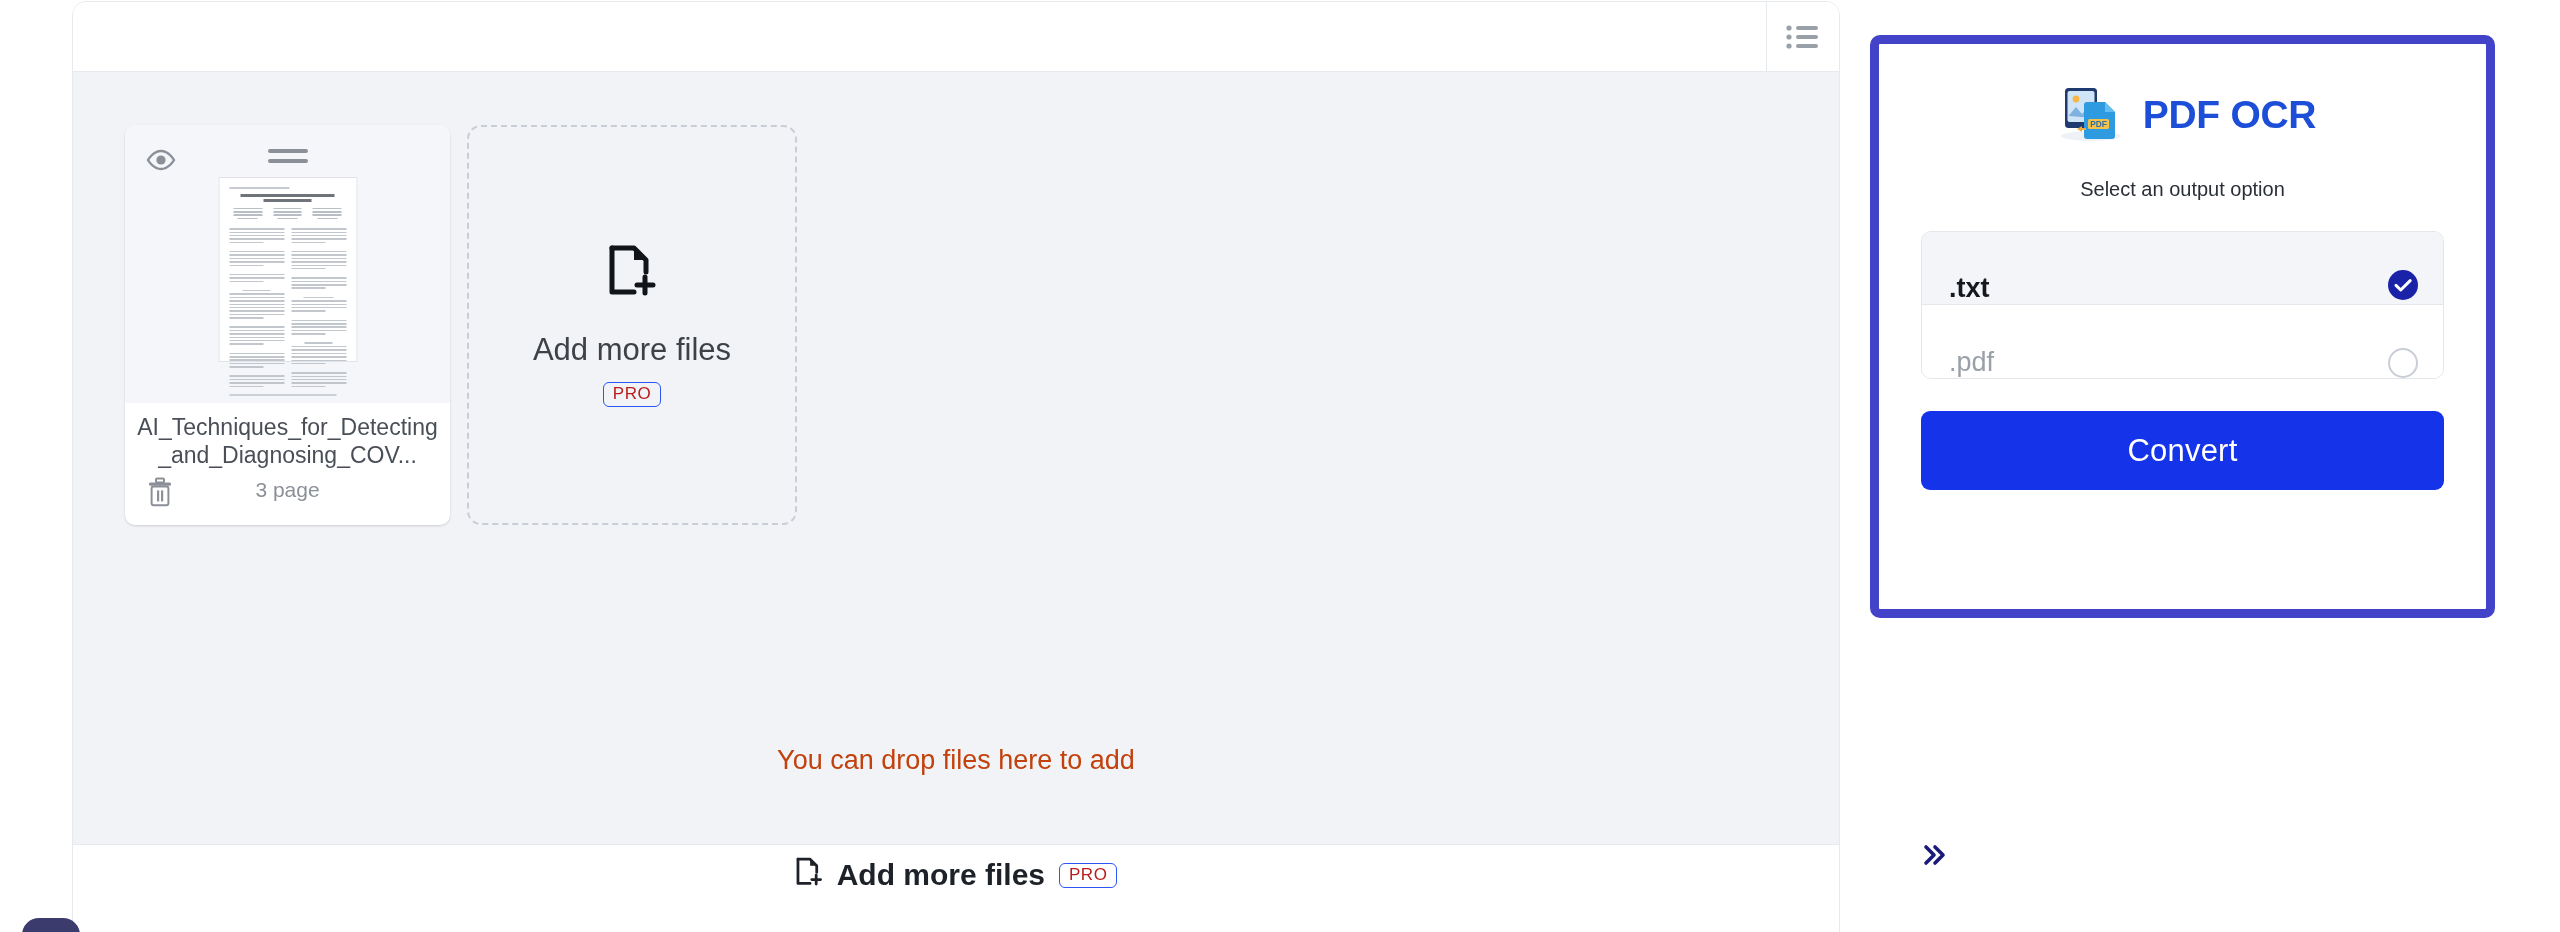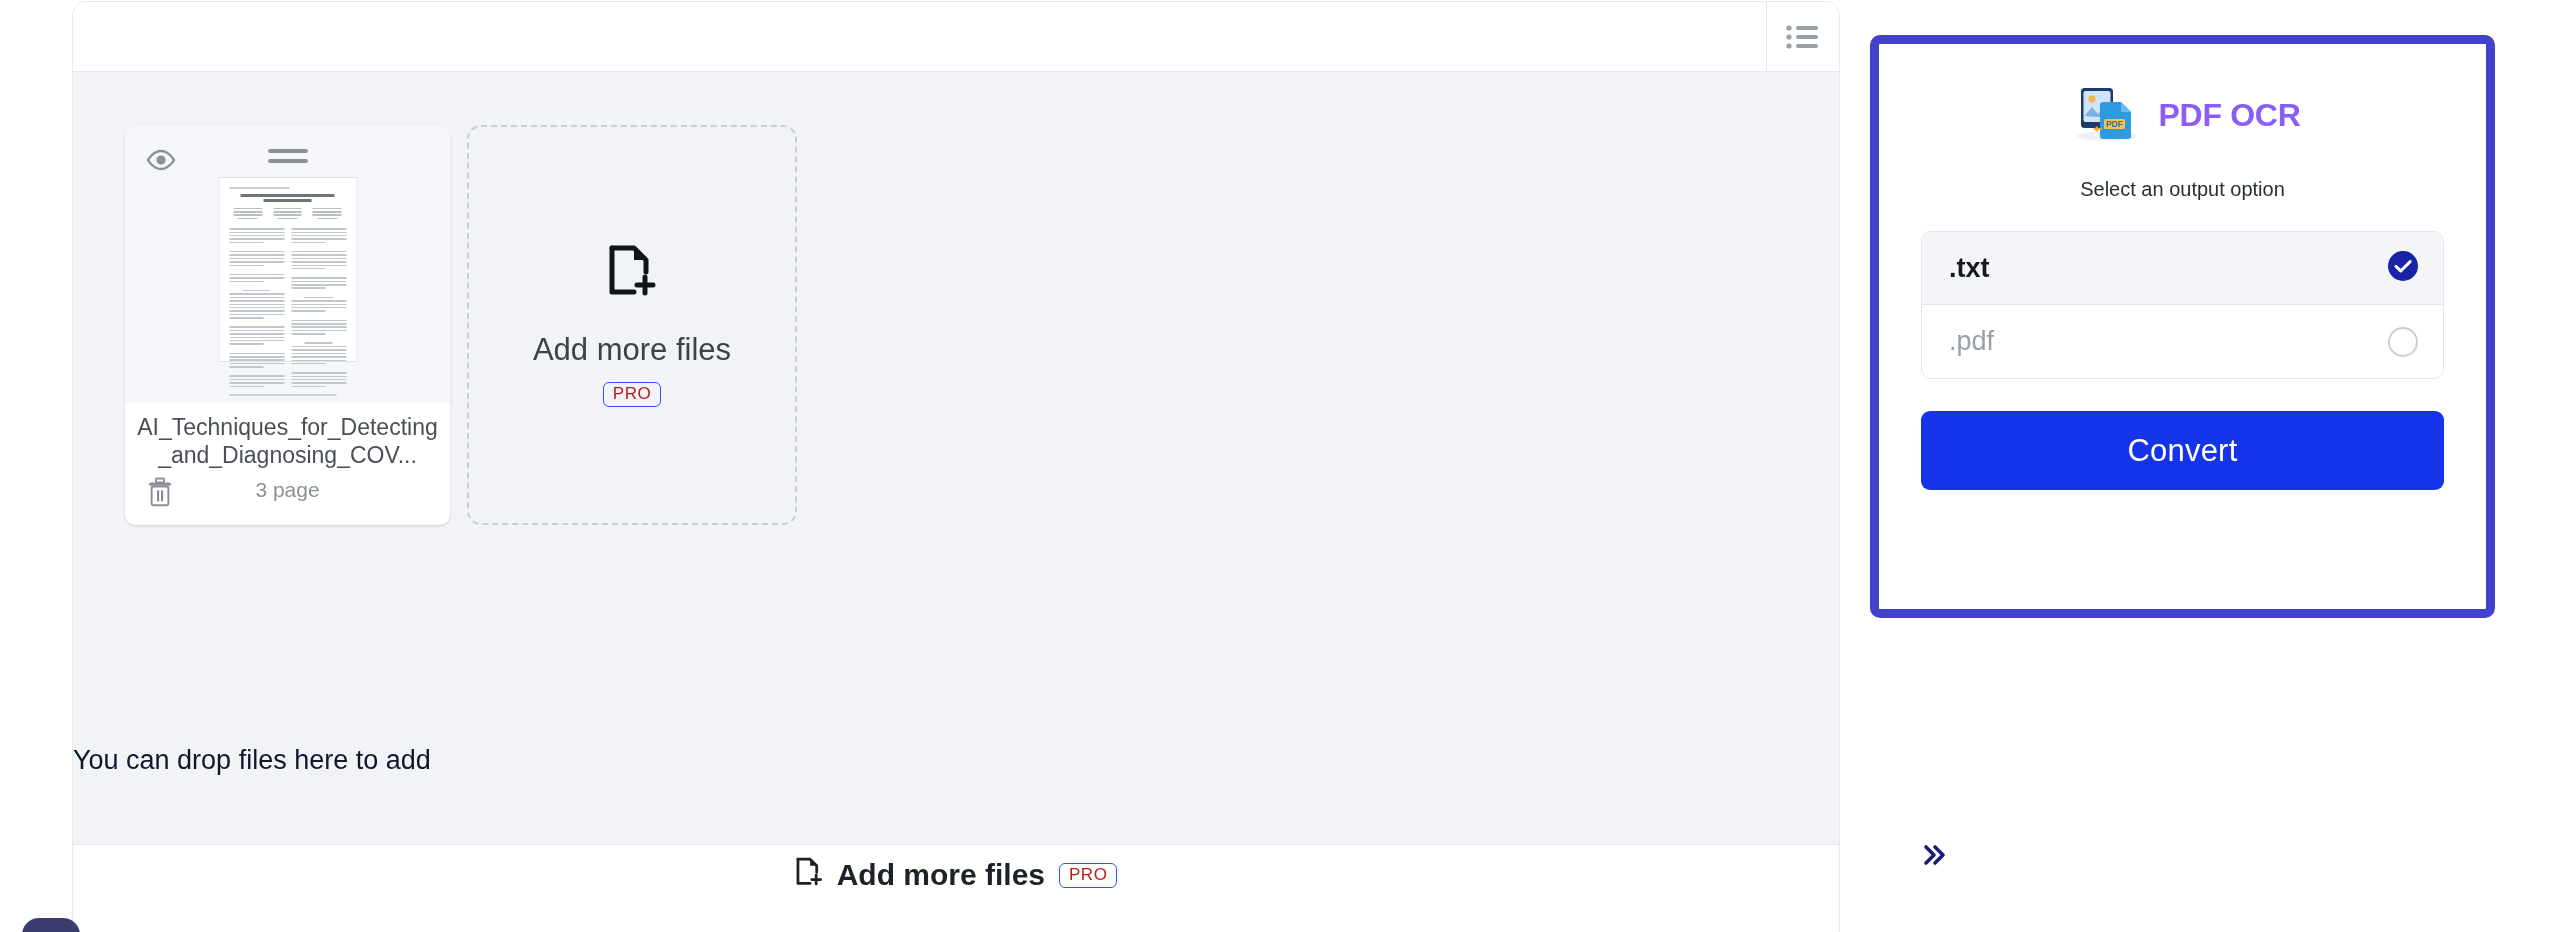--- a/index.html
+++ b/index.html
@@ -229,22 +229,23 @@
     font-weight: normal;
     letter-spacing: .5px;
     padding: 1px 9px 2px 9px;
     line-height: 20px;
   }
 
   .drop-hint {
     position: absolute;
     left: 0; right: 0;
     bottom: 68px;
+    text-align: center;
     font-size: 27px;
-    color: #0f172a;
+    color: #c2410c;
   }
 
   
   .bottombar {
     position: absolute;
     left: 0; right: 0;
     top: 842px;
     height: 100px;
     background: #ffffff;
     border-top: 1px solid #e6e9ee;
@@ -286,42 +287,42 @@
     box-sizing: border-box;
   }
   .side-head {
     display: flex;
     align-items: center;
     justify-content: center;
     gap: 16px;
     margin-bottom: 30px;
   }
   .side-title {
-    font-size: 32px;
+    font-size: 39px;
     font-weight: bold;
-    color: #8b5cf6;
+    color: #1d4ed8;
     letter-spacing: -.3px;
   }
   .side-subtitle {
     text-align: center;
     font-size: 20px;
     color: #2a2f37;
     margin-bottom: 30px;
   }
 
   .options {
     border: 1px solid #e3e6ea;
     border-radius: 10px;
     overflow: hidden;
     margin-bottom: 32px;
   }
   .option {
     height: 73px;
     display: flex;
-    align-items: center;
+    align-items: flex-end;
     justify-content: space-between;
     padding: 0 25px 0 27px;
     cursor: pointer;
     box-sizing: border-box;
     background: #ffffff;
   }
   .option.selected {
     background: #f3f5f8;
     border-bottom: 1px solid #e3e6ea;
   }

